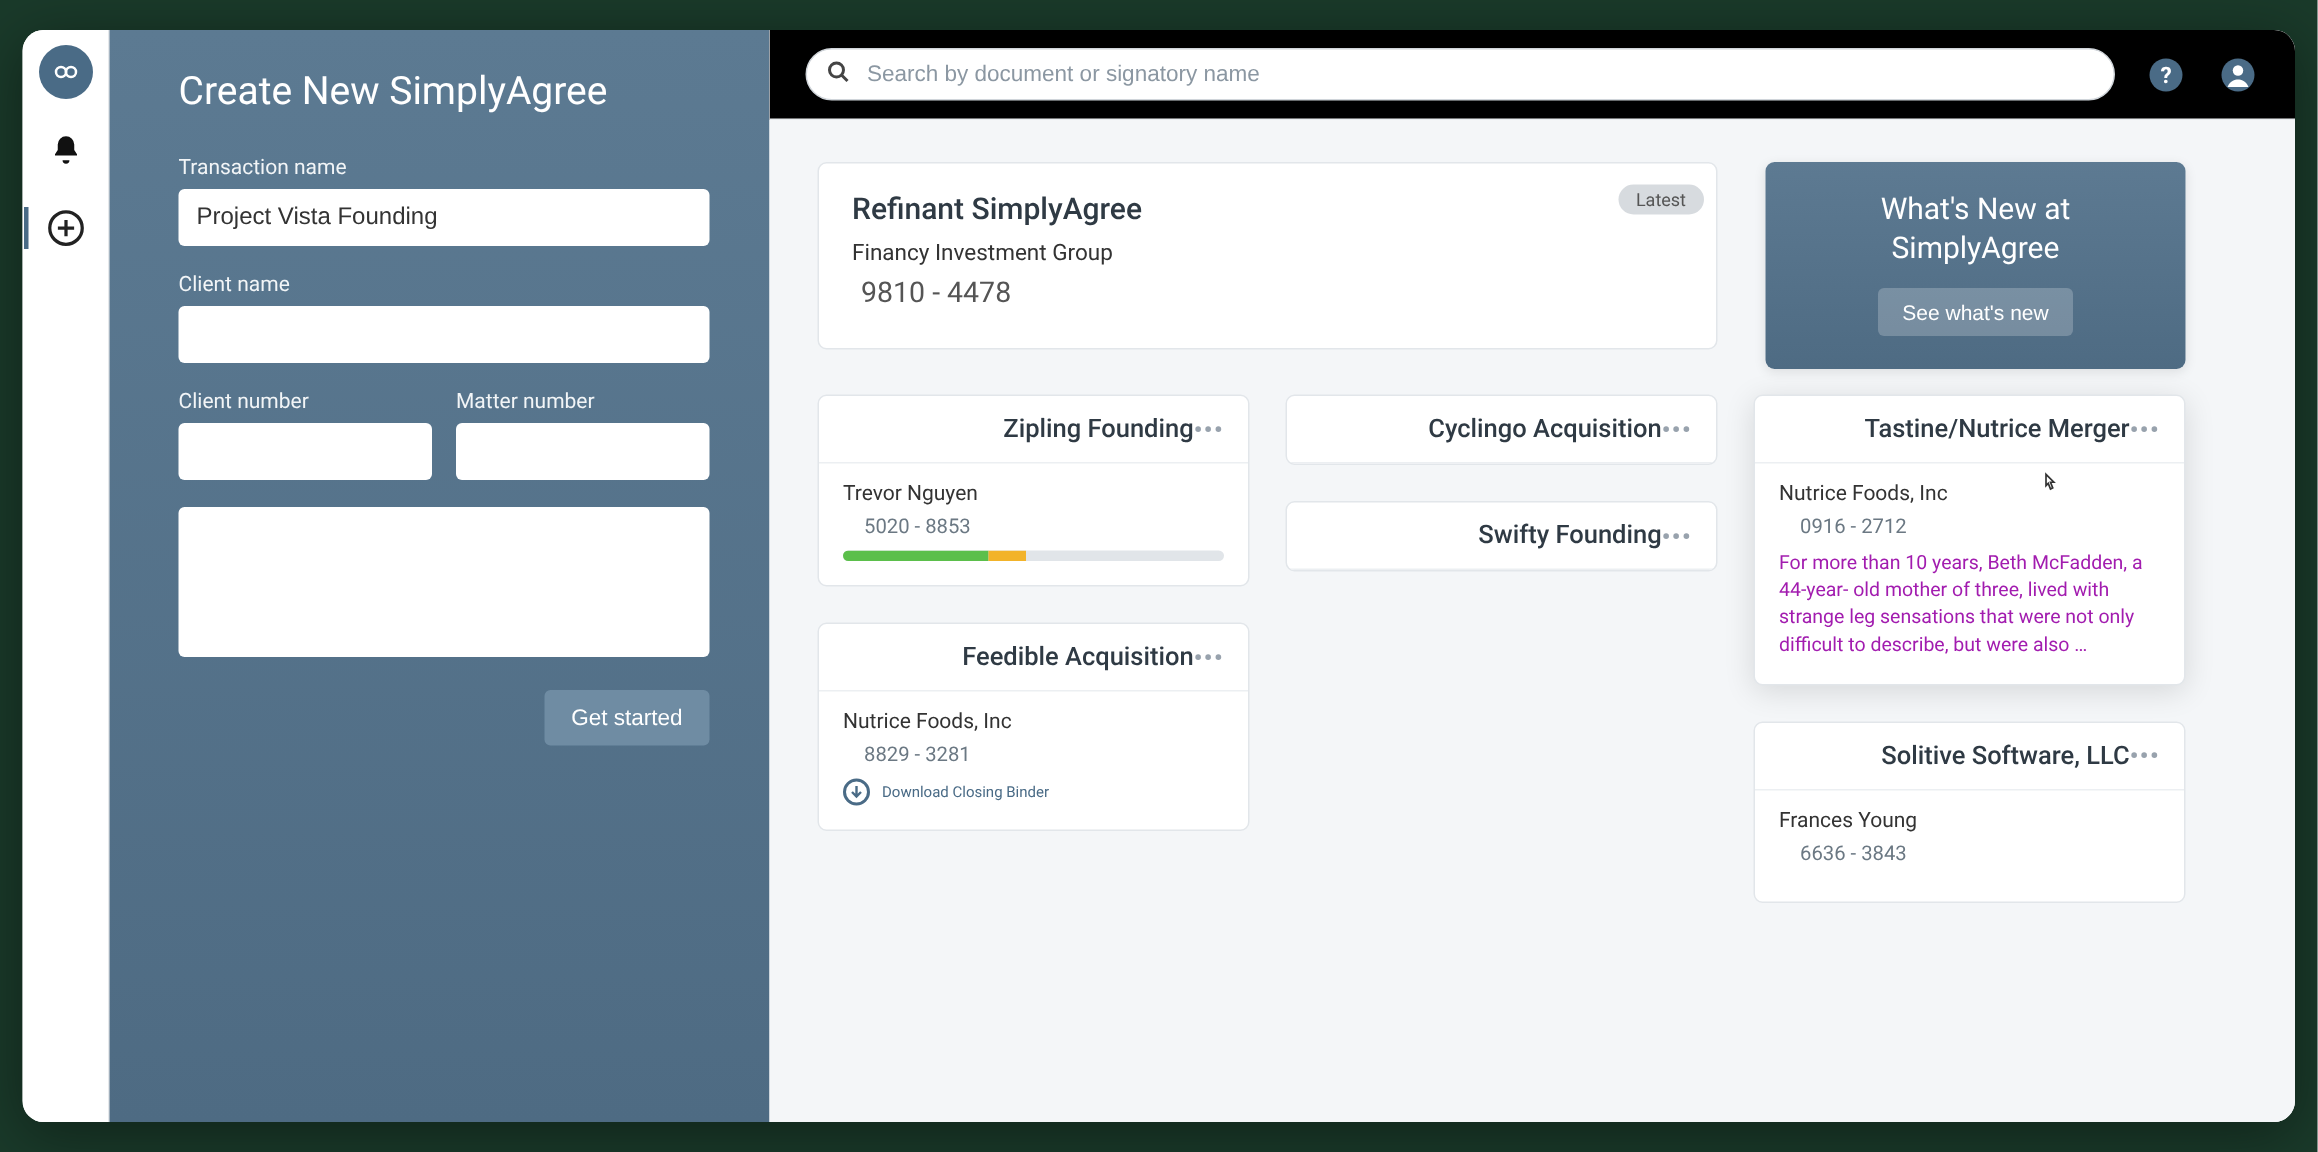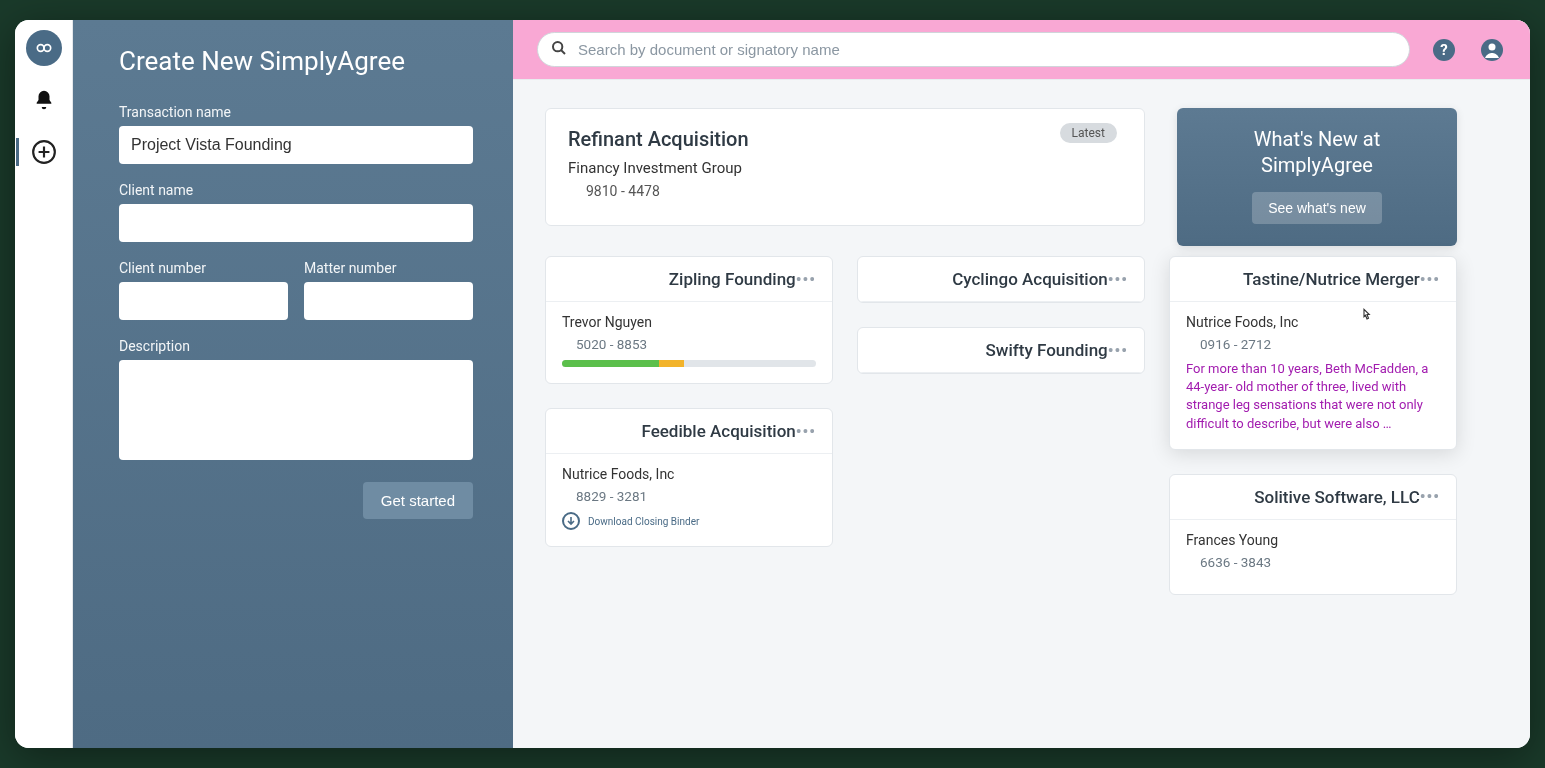--- a/index.html
+++ b/index.html
@@ -84,21 +84,21 @@
 
   
   .main {
     flex:1;
     background:#f4f6f8;
     display:flex;
     flex-direction:column;
     overflow:hidden;
   }
   .topbar {
-    background:#f9a8d4;
+    background:#000000;
     padding:12px 24px;
     display:flex;
     align-items:center;
     gap:20px;
     border-bottom:1px solid #e9ecef;
   }
   .search-wrap {
     flex:1;
     position:relative;
   }
@@ -127,24 +127,24 @@
     background:#fff;
     border:1px solid #e2e6ea;
     border-radius:6px;
     padding:18px 22px;
     margin-bottom:26px;
     position:relative;
     width: 600px;
   }
   .hero-card h2 { font-size:20px; color:#2f3a44; font-weight:500; margin-bottom:8px;}
   .hero-sub { font-size:15px; color:#333; margin-bottom:6px;}
-  .hero-num { font-size:14px; color:#555; margin-left:18px; margin-bottom:8px;}
+  .hero-num { font-size:19px; color:#555; margin-left:6px; margin-bottom:8px;}
   .hero-desc { font-size:13.5px; color:#555; margin-left:10px; line-height:1.4;}
   .latest-badge {
-    position:absolute; top:14px; right:27px;
+    position:absolute; top:14px; right:8px;
     background:#d7dbdf; color:#555; border-radius:14px; font-size:12px;
     padding:3px 12px;
   }
 
   .grid {
     display:grid;
     grid-template-columns: repeat(3, 288px);
     gap: 24px;
     align-items:start;
   }
@@ -244,21 +244,20 @@
         <label class="form-label">Client number</label>
         <input class="text-input" value="" style="">
       </div>
       <div class="form-group">
         <label class="form-label">Matter number</label>
         <input class="text-input" value="" style="">
       </div>
     </div>
 
     <div class="form-group">
-      <label class="form-label">Description</label>
       <textarea class="textarea" style=""></textarea>
     </div>
 
     <div class="btn-row">
       <button class="btn-primary">Get started</button>
     </div>
   </div>
 
   <div class="main">
     <div class="topbar">
@@ -285,21 +284,21 @@
           </svg>
       </div>
     </div>
 
     <div class="content">
 
       <div style="display:flex; gap:32px; align-items:flex-start;">
 
         <div class="hero-card">
           <span class="latest-badge">Latest</span>
-          <h2>Refinant Acquisition</h2>
+          <h2>Refinant SimplyAgree</h2>
           <div class="hero-sub">Financy Investment Group</div>
           <div class="hero-num">9810 - 4478</div>
         </div>
 
         <div class="whatsnew" style="width:280px;">
           <h3>
             <span>What's New at</span><br>
             <span>SimplyAgree</span>
           </h3>
           <button class="btn-ghost">See what's new</button>

